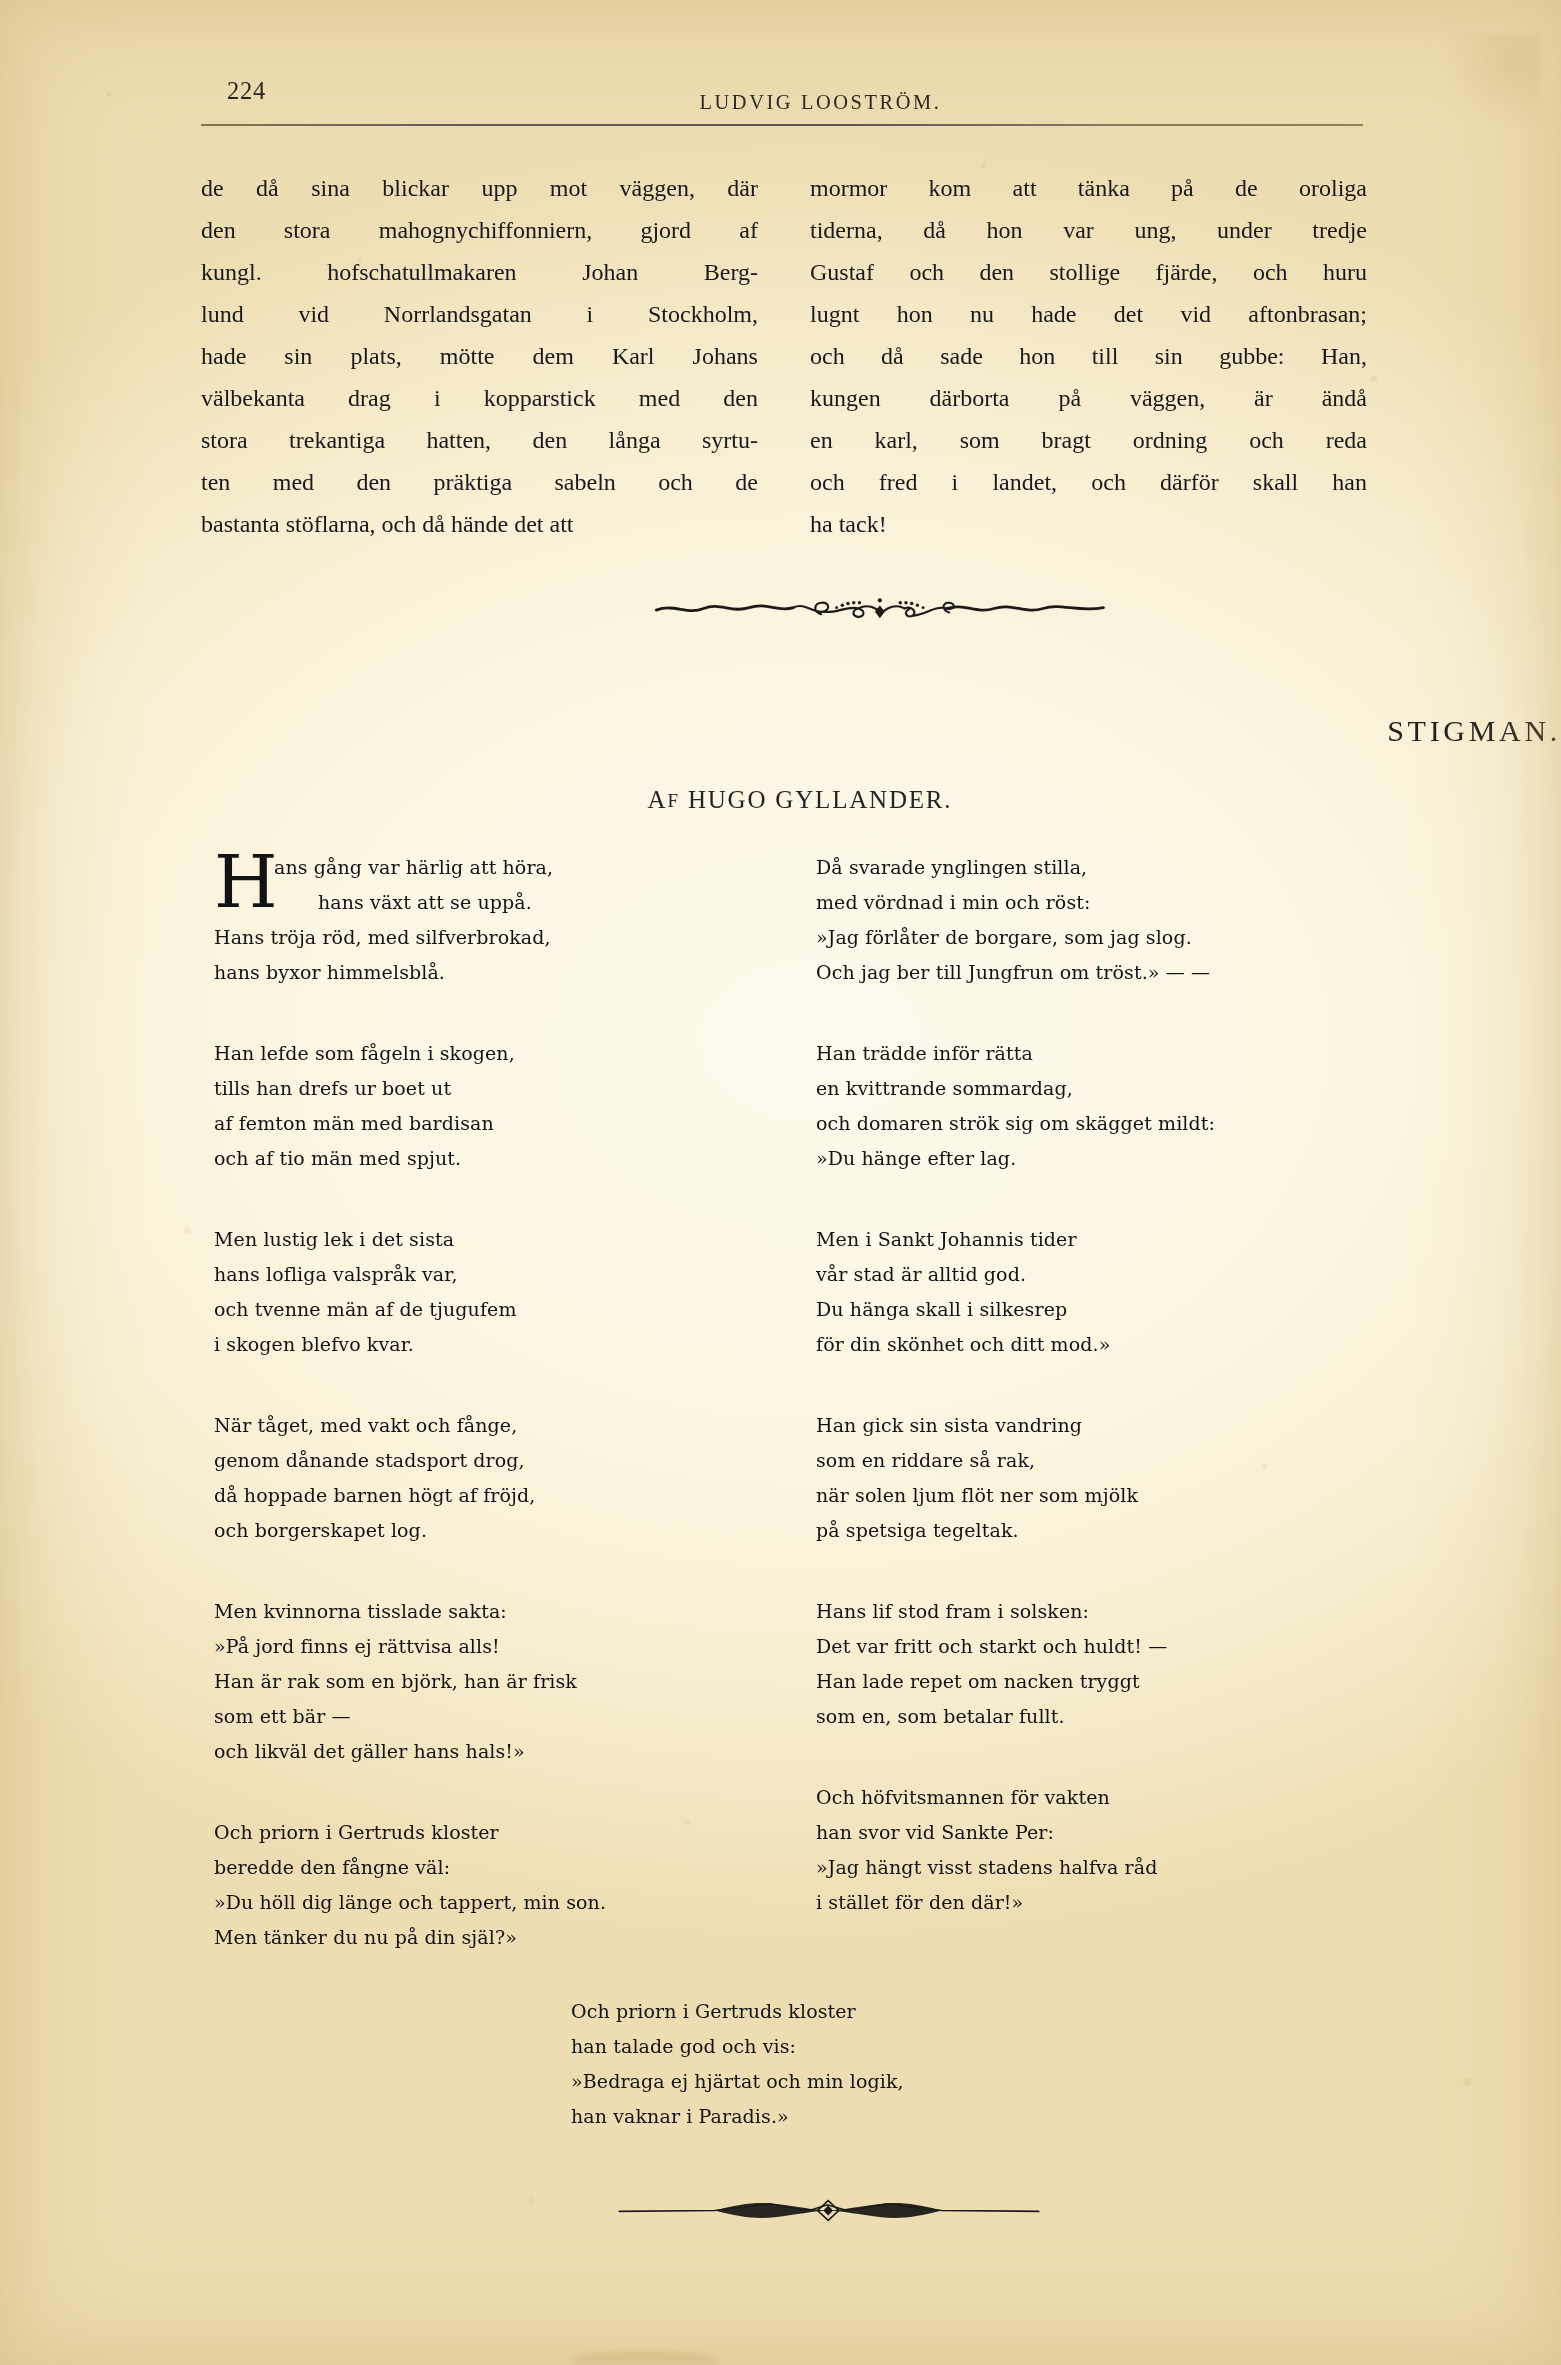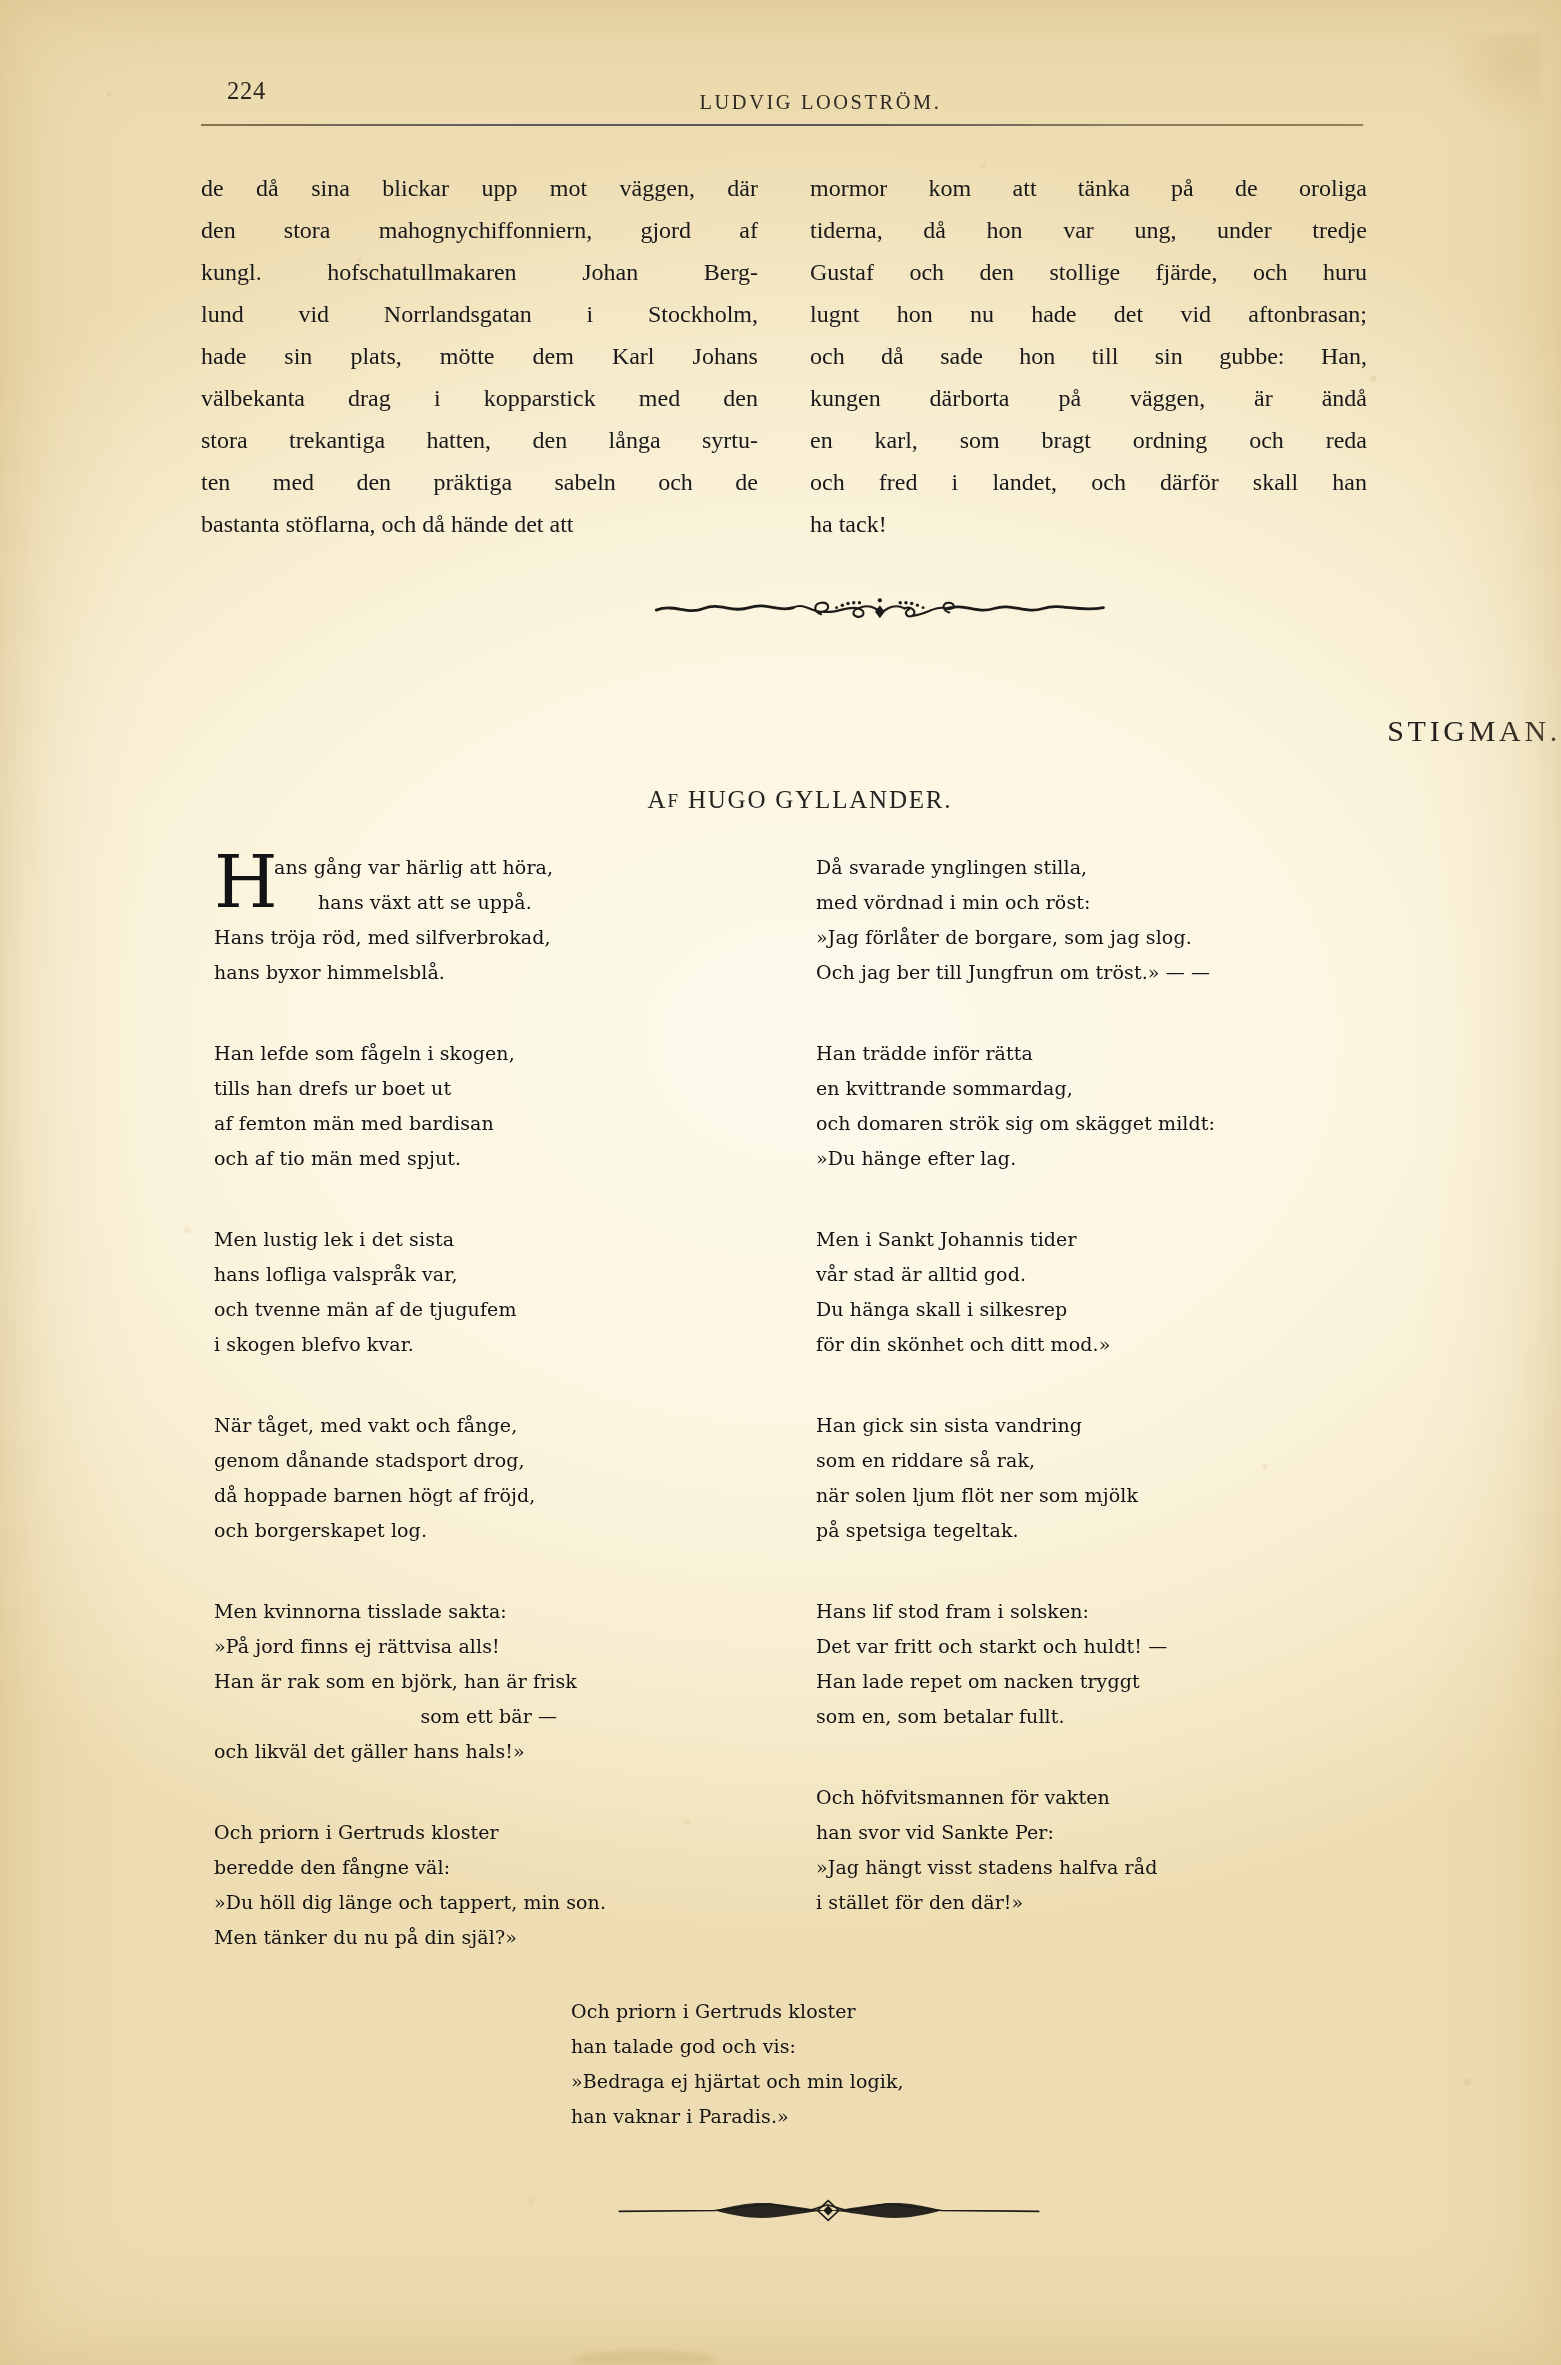--- a/index.html
+++ b/index.html
@@ -171,21 +171,21 @@
     margin: 0 0 46px 0;
   }
   .vline {
     font-family: "DejaVu Serif", serif;
     font-size: 19px;
     line-height: 35px;
     letter-spacing: 0.1px;
     color: #131214;
     white-space: pre-wrap;
   }
-  .vline.rind { text-align: center; padding-right: 6.5px; }
+  .vline.rind { text-align: left; padding-right: 6.5px; }
 
   
   .stanza.drop {
     position: relative;
     padding-left: 60px;
   }
   .dropcap {
     position: absolute;
     left: 0;
     top: -3.3px;

